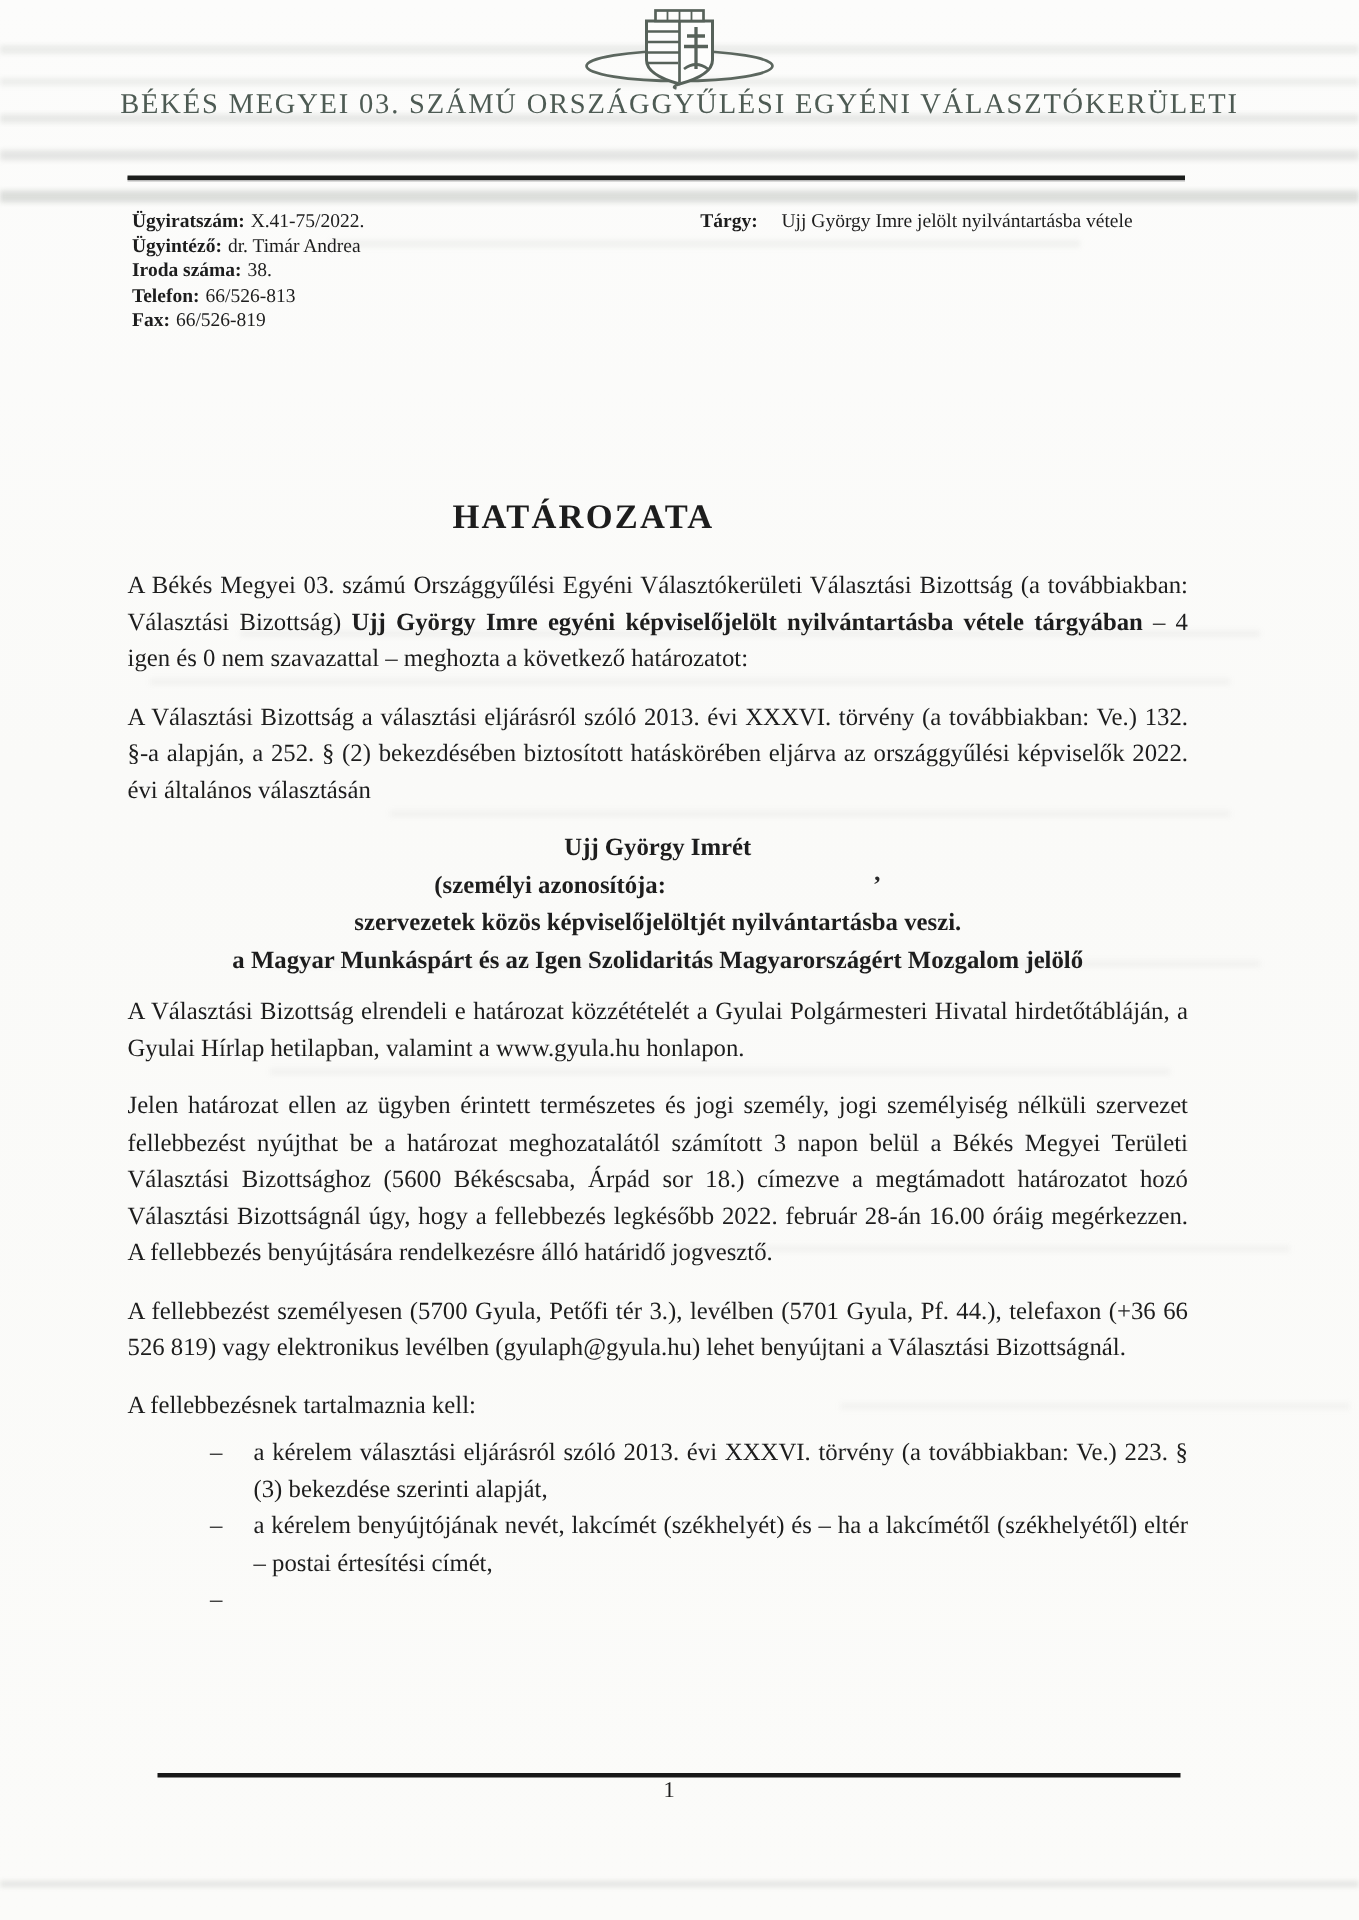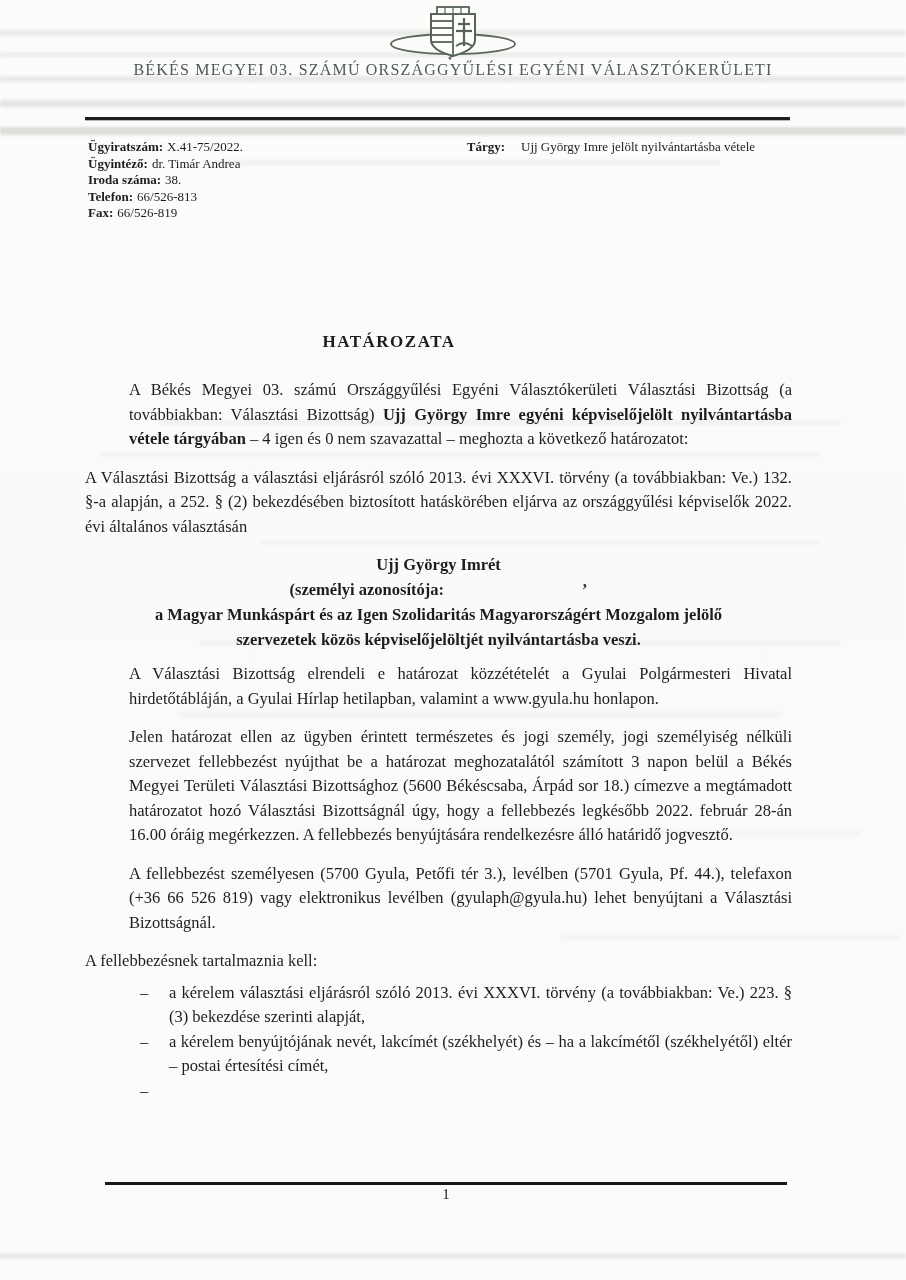--- a/index.html
+++ b/index.html
@@ -14,21 +14,21 @@
     position:relative;width:906px;height:1280px;
     background:linear-gradient(180deg,#fcfcfb 0%,#fafaf8 40%,#fbfbf9 100%);
     overflow:hidden;
   }
   
   .smudge{position:absolute;left:0;width:906px;filter:blur(1.6px);pointer-events:none;}
   
   .emblem{position:absolute;top:4px;left:0;width:906px;text-align:center;}
   .org{
     position:absolute;top:60px;left:0;width:906px;text-align:center;
-    color:#4e5b54;letter-spacing:1.2px;font-size:16px;line-height:19px;
+    color:#4e5b54;letter-spacing:1.2px;font-size:19px;line-height:19px;
   }
   .rule{
     position:absolute;top:117px;left:85px;width:705px;height:3px;
     background:#1c1e1c;box-shadow:0 1px 0 rgba(60,60,60,.35);
   }
   
   .meta{position:absolute;top:139px;left:88px;width:720px;display:flex;font-size:13px;line-height:16.5px;}
   .meta-left{width:367px;}
   .meta-right{flex:1;}
   .meta-row .label{font-weight:bold;}
@@ -36,27 +36,27 @@
   .meta-right .row2{margin-top:26px;}
   .meta-right .meta-row{display:flex;text-align:center;}
   .meta-right .label{min-width:62px;}
   
   .title{
     position:absolute;top:246px;left:0;width:906px;text-align:center;
     font-weight:bold;font-size:17.5px;line-height:25.5px;
   }
   .heading{
     position:absolute;top:332px;left:0;width:778px;text-align:center;
-    font-weight:bold;font-size:17px;letter-spacing:1.5px;
+    font-weight:bold;font-size:23px;letter-spacing:1.5px;
   }
   
   .content{position:absolute;top:378px;left:85px;width:707px;font-size:16.5px;line-height:24.5px;}
   .content p{margin:0 0 12px 0;text-align:justify;}
   .content p.gap-s{margin-bottom:7px;}
-  .content p.gap-m{margin-bottom:14px;margin-left:44px;}
+  .content p.gap-m{margin-bottom:14px;}
   .decision{
     text-align:center;font-weight:bold;line-height:25px;margin:13px 0 10px 0;
   }
   .redact-space{display:inline-block;width:138px;}
   .tick{font-weight:bold;color:#2a2a2a;}
   .list{margin:3px 0 0 0;padding:0;list-style:none;}
   .list li{display:flex;margin:0;}
   .list .marker{width:29px;padding-left:55px;flex:0 0 auto;}
   .list .li-text{flex:1;text-align:justify;}
   
@@ -134,22 +134,22 @@
   <div class="heading">HATÁROZATA</div>
 
   <div class="content">
     <p class="gap-m"><span>A Békés Megyei 03. számú Országgyűlési Egyéni Választókerületi Választási Bizottság (a továbbiakban: Választási Bizottság) </span><b>Ujj György Imre egyéni képviselőjelölt nyilvántartásba vétele tárgyában</b><span> – 4 igen és 0 nem szavazattal – meghozta a következő határozatot:</span></p>
 
     <p class="gap-s">A Választási Bizottság a választási eljárásról szóló 2013. évi XXXVI. törvény (a továbbiakban: Ve.) 132. §-a alapján, a 252. § (2) bekezdésében biztosított hatáskörében eljárva az országgyűlési képviselők 2022. évi általános választásán</p>
 
     <div class="decision">
       <div>Ujj György Imrét</div>
       <div><span>(személyi azonosítója:</span><span class="redact-space"></span><span class="tick">’</span></div>
+      <div>szervezetek közös képviselőjelöltjét nyilvántartásba veszi.</div>
       <div>a Magyar Munkáspárt és az Igen Szolidaritás Magyarországért Mozgalom jelölő</div>
-      <div>szervezetek közös képviselőjelöltjét nyilvántartásba veszi.</div>
     </div>
 
     <p class="gap-m">A Választási Bizottság elrendeli e határozat közzétételét a Gyulai Polgármesteri Hivatal hirdetőtábláján, a Gyulai Hírlap hetilapban, valamint a www.gyula.hu honlapon.</p>
 
     <p class="gap-m">Jelen határozat ellen az ügyben érintett természetes és jogi személy, jogi személyiség nélküli szervezet fellebbezést nyújthat be a határozat meghozatalától számított 3 napon belül a Békés Megyei Területi Választási Bizottsághoz (5600 Békéscsaba, Árpád sor 18.) címezve a megtámadott határozatot hozó Választási Bizottságnál úgy, hogy a fellebbezés legkésőbb 2022. február 28-án 16.00 óráig megérkezzen. A fellebbezés benyújtására rendelkezésre álló határidő jogvesztő.</p>
 
     <p class="gap-m">A fellebbezést személyesen (5700 Gyula, Petőfi tér 3.), levélben (5701 Gyula, Pf. 44.), telefaxon (+36 66 526 819) vagy elektronikus levélben (gyulaph@gyula.hu) lehet benyújtani a Választási Bizottságnál.</p>
 
     <p class="gap-s">A fellebbezésnek tartalmaznia kell:</p>
 

